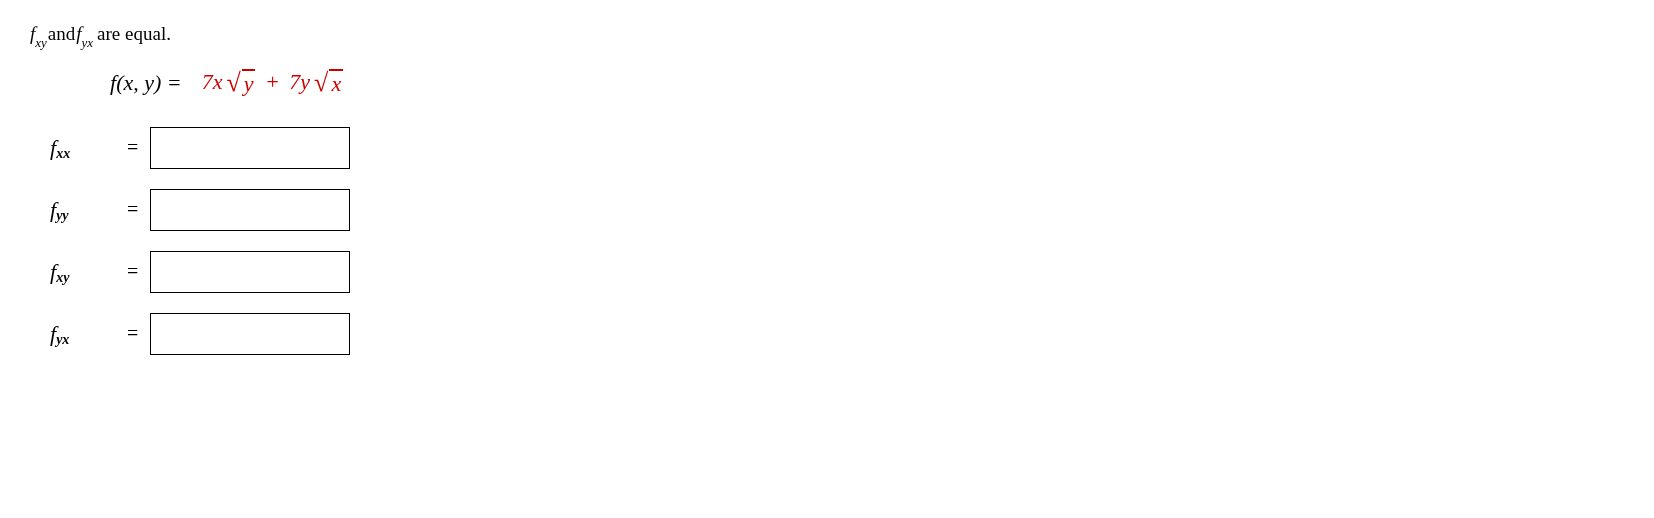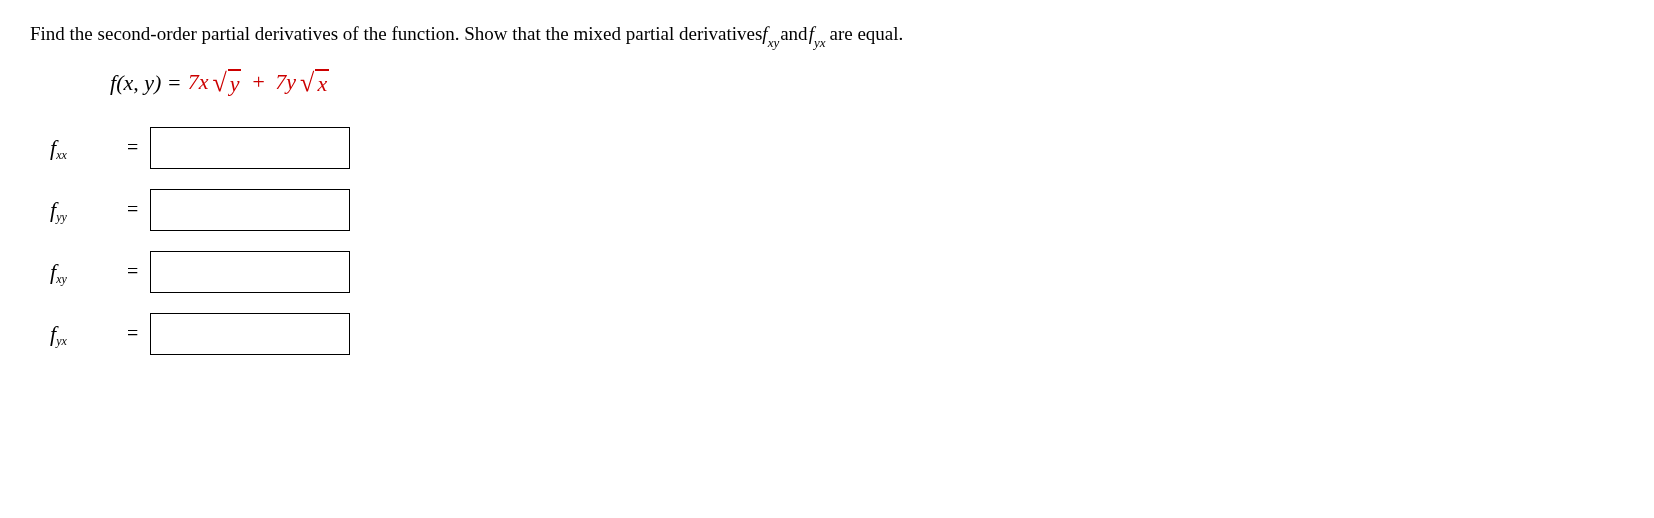--- a/index.html
+++ b/index.html
@@ -46,21 +46,21 @@
       line-height: 1;
     }
 
     .function-line {
       margin-left: 80px;
       margin-bottom: 30px;
       font-style: italic;
       font-size: 22px;
       display: flex;
       align-items: center;
-      gap: 6px;
+      gap: 20px;
     }
 
     .function-label {
       font-style: italic;
     }
 
     .function-rhs {
       color: #cc0000;
       display: inline-flex;
       align-items: flex-start;
@@ -108,23 +108,24 @@
       align-items: flex-end;
       justify-content: flex-start;
       gap: 0;
     }
 
     .derivative-label .f-letter {
       font-size: 22px;
     }
 
     .derivative-label .subscript {
-      font-size: 12px;
+      font-size: 14px;
       vertical-align: sub;
       line-height: 1;
+      font-weight: bold;
     }
 
     .equals-sign {
       font-size: 20px;
     }
 
     .answer-box {
       width: 200px;
       height: 42px;
       border: 1.5px solid #000000;
@@ -132,21 +133,20 @@
       font-size: 18px;
       padding: 4px 8px;
       outline: none;
       font-family: Georgia, 'Times New Roman', Times, serif;
     }
   </style>
 </head>
 <body>
 
 <div class="problem-statement">
-  <span>Find the second-order partial derivatives of the function. Show that the mixed partial derivatives </span>
   <span class="fxy-notation">
     <span class="f-main">f</span>
       <span class="sub-notation">xy</span>
   </span>
   <span style="margin: 0 1px;">and</span>
   <span class="fxy-notation">
     <span class="f-main">f</span>
       <span class="sub-notation">yx</span>
   </span>
   <span style="margin-left: 4px; text-align: right;">are equal.</span>

